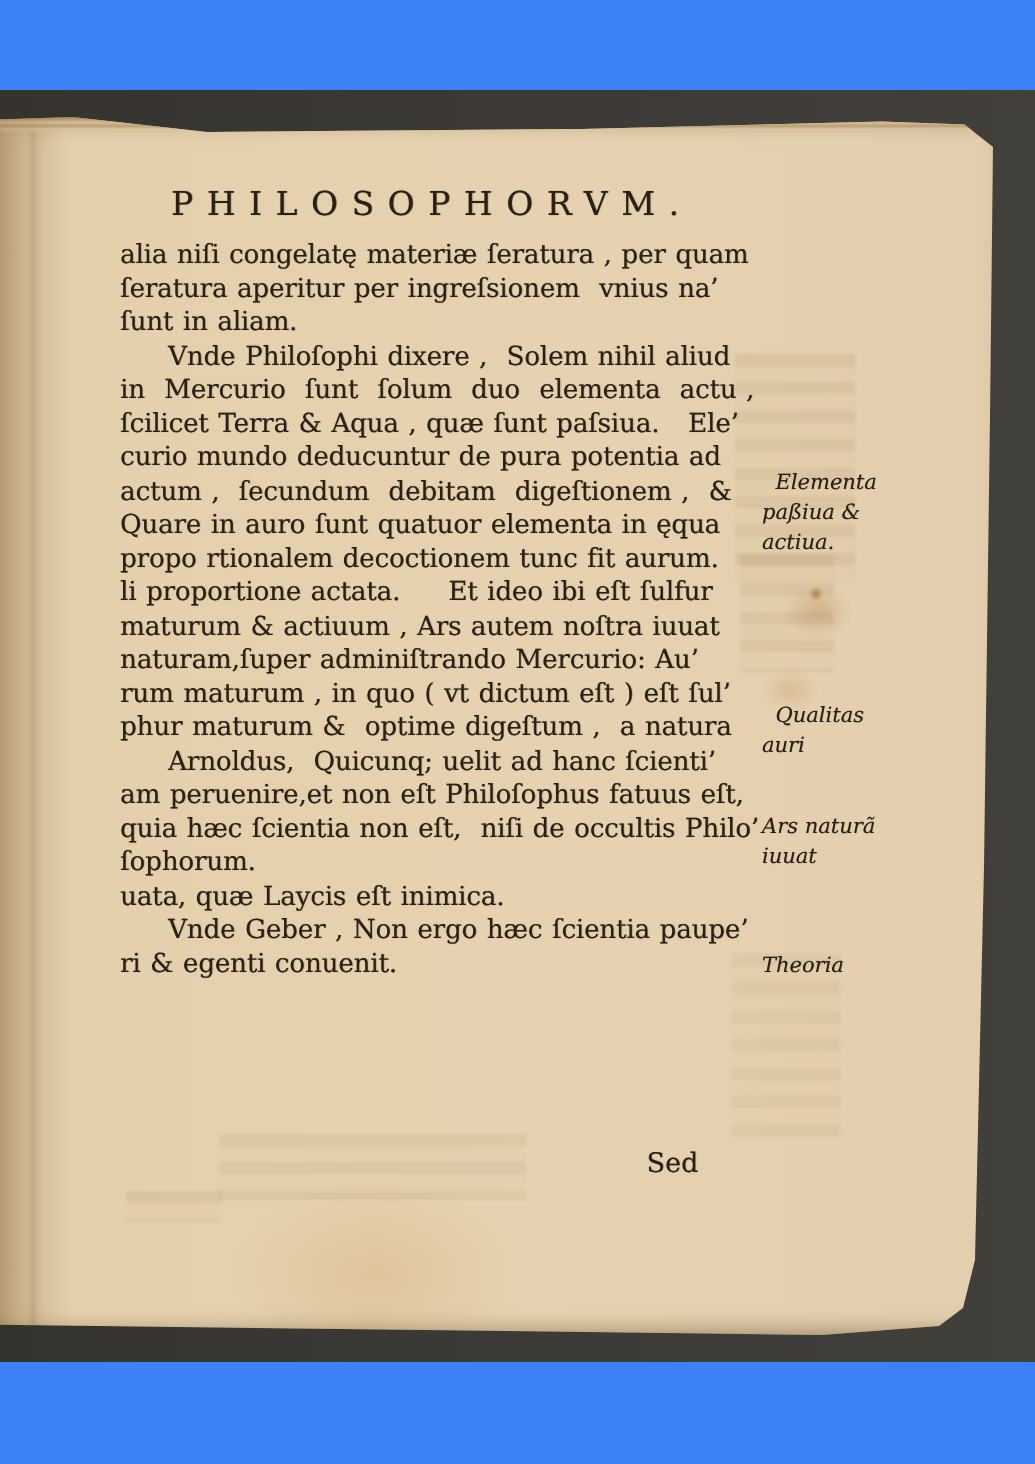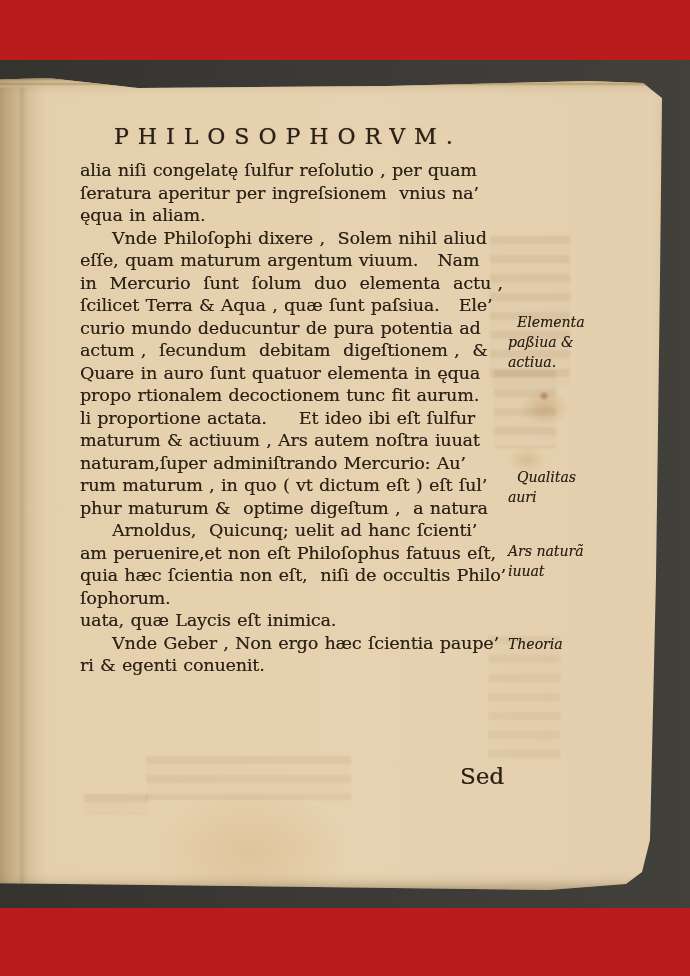--- a/index.html
+++ b/index.html
@@ -1,16 +1,16 @@
 <!DOCTYPE html>
 <html><head>
 <meta charset="utf-8">
 <style>
   html,body{margin:0;padding:0;background:#ffffff;}
-  .canvas{position:relative;width:690px;height:976px;background:#b91c1c;overflow:hidden;
+  .canvas{position:relative;width:690px;height:976px;background:#3b82f6;overflow:hidden;
           font-family:"DejaVu Serif","Liberation Serif",serif;}
   
   .scan-bg{position:absolute;left:0;top:60px;width:690px;height:848px;
            background:linear-gradient(90deg,#34332e 0%,#3b3936 40%,#41403b 100%);}
   
   .book-page{position:absolute;left:-12px;top:78px;width:688px;height:812px;
     background:
       radial-gradient(140px 90px at 262px 772px, rgba(196,150,84,0.22), rgba(196,150,84,0) 70%),
       radial-gradient(34px 26px at 557px 330px, rgba(165,105,40,0.25), rgba(165,105,40,0) 70%),
       radial-gradient(7px 7px at 556px 318px, rgba(140,80,25,0.55), rgba(140,80,25,0) 75%),
@@ -39,21 +39,21 @@
   .line{white-space:pre;height:22.5px;line-height:22.5px;font-size:17.5px;
     letter-spacing:-0.15px;word-spacing:1px;
     text-shadow:0.3px 0.3px 0.6px rgba(40,28,15,0.5);}
   
   .note{position:absolute;left:520px;width:120px;font-style:italic;}
   .note .nline{white-space:pre;height:20px;line-height:20px;font-size:14px;
     text-shadow:0.2px 0.2px 0.5px rgba(40,28,15,0.5);}
   .note.indent-first .nline:first-child{padding-left:9px;}
   .note-1{top:234px;} .note-2{top:389px;} .note-3{top:463px;} .note-4{top:532px;margin-top:24px;}
   
-  .catchword{position:absolute;left:472px;top:687px;font-size:23px;line-height:22px;
+  .catchword{position:absolute;left:443px;top:687px;font-size:18px;line-height:22px;
     text-shadow:0.3px 0.3px 0.6px rgba(40,28,15,0.55);}
   
   .ghost{position:absolute;filter:blur(1px);pointer-events:none;
     background:repeating-linear-gradient(180deg,rgba(130,95,55,0.11) 0 8px,rgba(130,95,55,0.02) 8px 19px);}
   .ghost-1{left:502px;top:158px;width:80px;height:152px;}
   .ghost-2{left:506px;top:292px;width:62px;height:78px;}
   .ghost-3{left:158px;top:678px;width:205px;height:44px;opacity:.85;}
   .ghost-4{left:500px;top:558px;width:72px;height:122px;opacity:.7;}
   .ghost-5{left:96px;top:716px;width:64px;height:20px;}
 </style>
@@ -69,25 +69,24 @@
 
     <div class="ghost ghost-1"></div>
     <div class="ghost ghost-2"></div>
     <div class="ghost ghost-3"></div>
     <div class="ghost ghost-4"></div>
     <div class="ghost ghost-5"></div>
 
     <h1 class="header">PHILOSOPHORVM.</h1>
 
     <div class="body-text">
-        <div class="line">alia niſi congelatę ſulfur reſolutio , per quam</div>
+        <div class="line">alia niſi congelatę materiæ ſeratura , per quam</div>
         <div class="line">ſeratura aperitur per ingreſsionem  vnius na’</div>
-        <div class="line">ęqua in aliam.</div>
+        <div class="line">ſunt in aliam.</div>
         <div class="line">     Vnde Philoſophi dixere ,  Solem nihil aliud</div>
-        <div class="line">eſſe, quam maturum argentum viuum.   Nam</div>
         <div class="line">in  Mercurio  ſunt  ſolum  duo  elementa  actu ,</div>
         <div class="line">ſcilicet Terra &amp; Aqua , quæ ſunt paſsiua.   Ele’</div>
         <div class="line">curio mundo deducuntur de pura potentia ad</div>
         <div class="line">actum ,  ſecundum  debitam  digeſtionem ,  &amp;</div>
         <div class="line">Quare in auro ſunt quatuor elementa in ęqua</div>
         <div class="line">propo rtionalem decoctionem tunc fit aurum.</div>
         <div class="line">li proportione actata.     Et ideo ibi eſt ſulfur</div>
         <div class="line">maturum &amp; actiuum , Ars autem noſtra iuuat</div>
         <div class="line">naturam,ſuper adminiſtrando Mercurio: Au’</div>
         <div class="line">rum maturum , in quo ( vt dictum eſt ) eſt ſul’</div>

